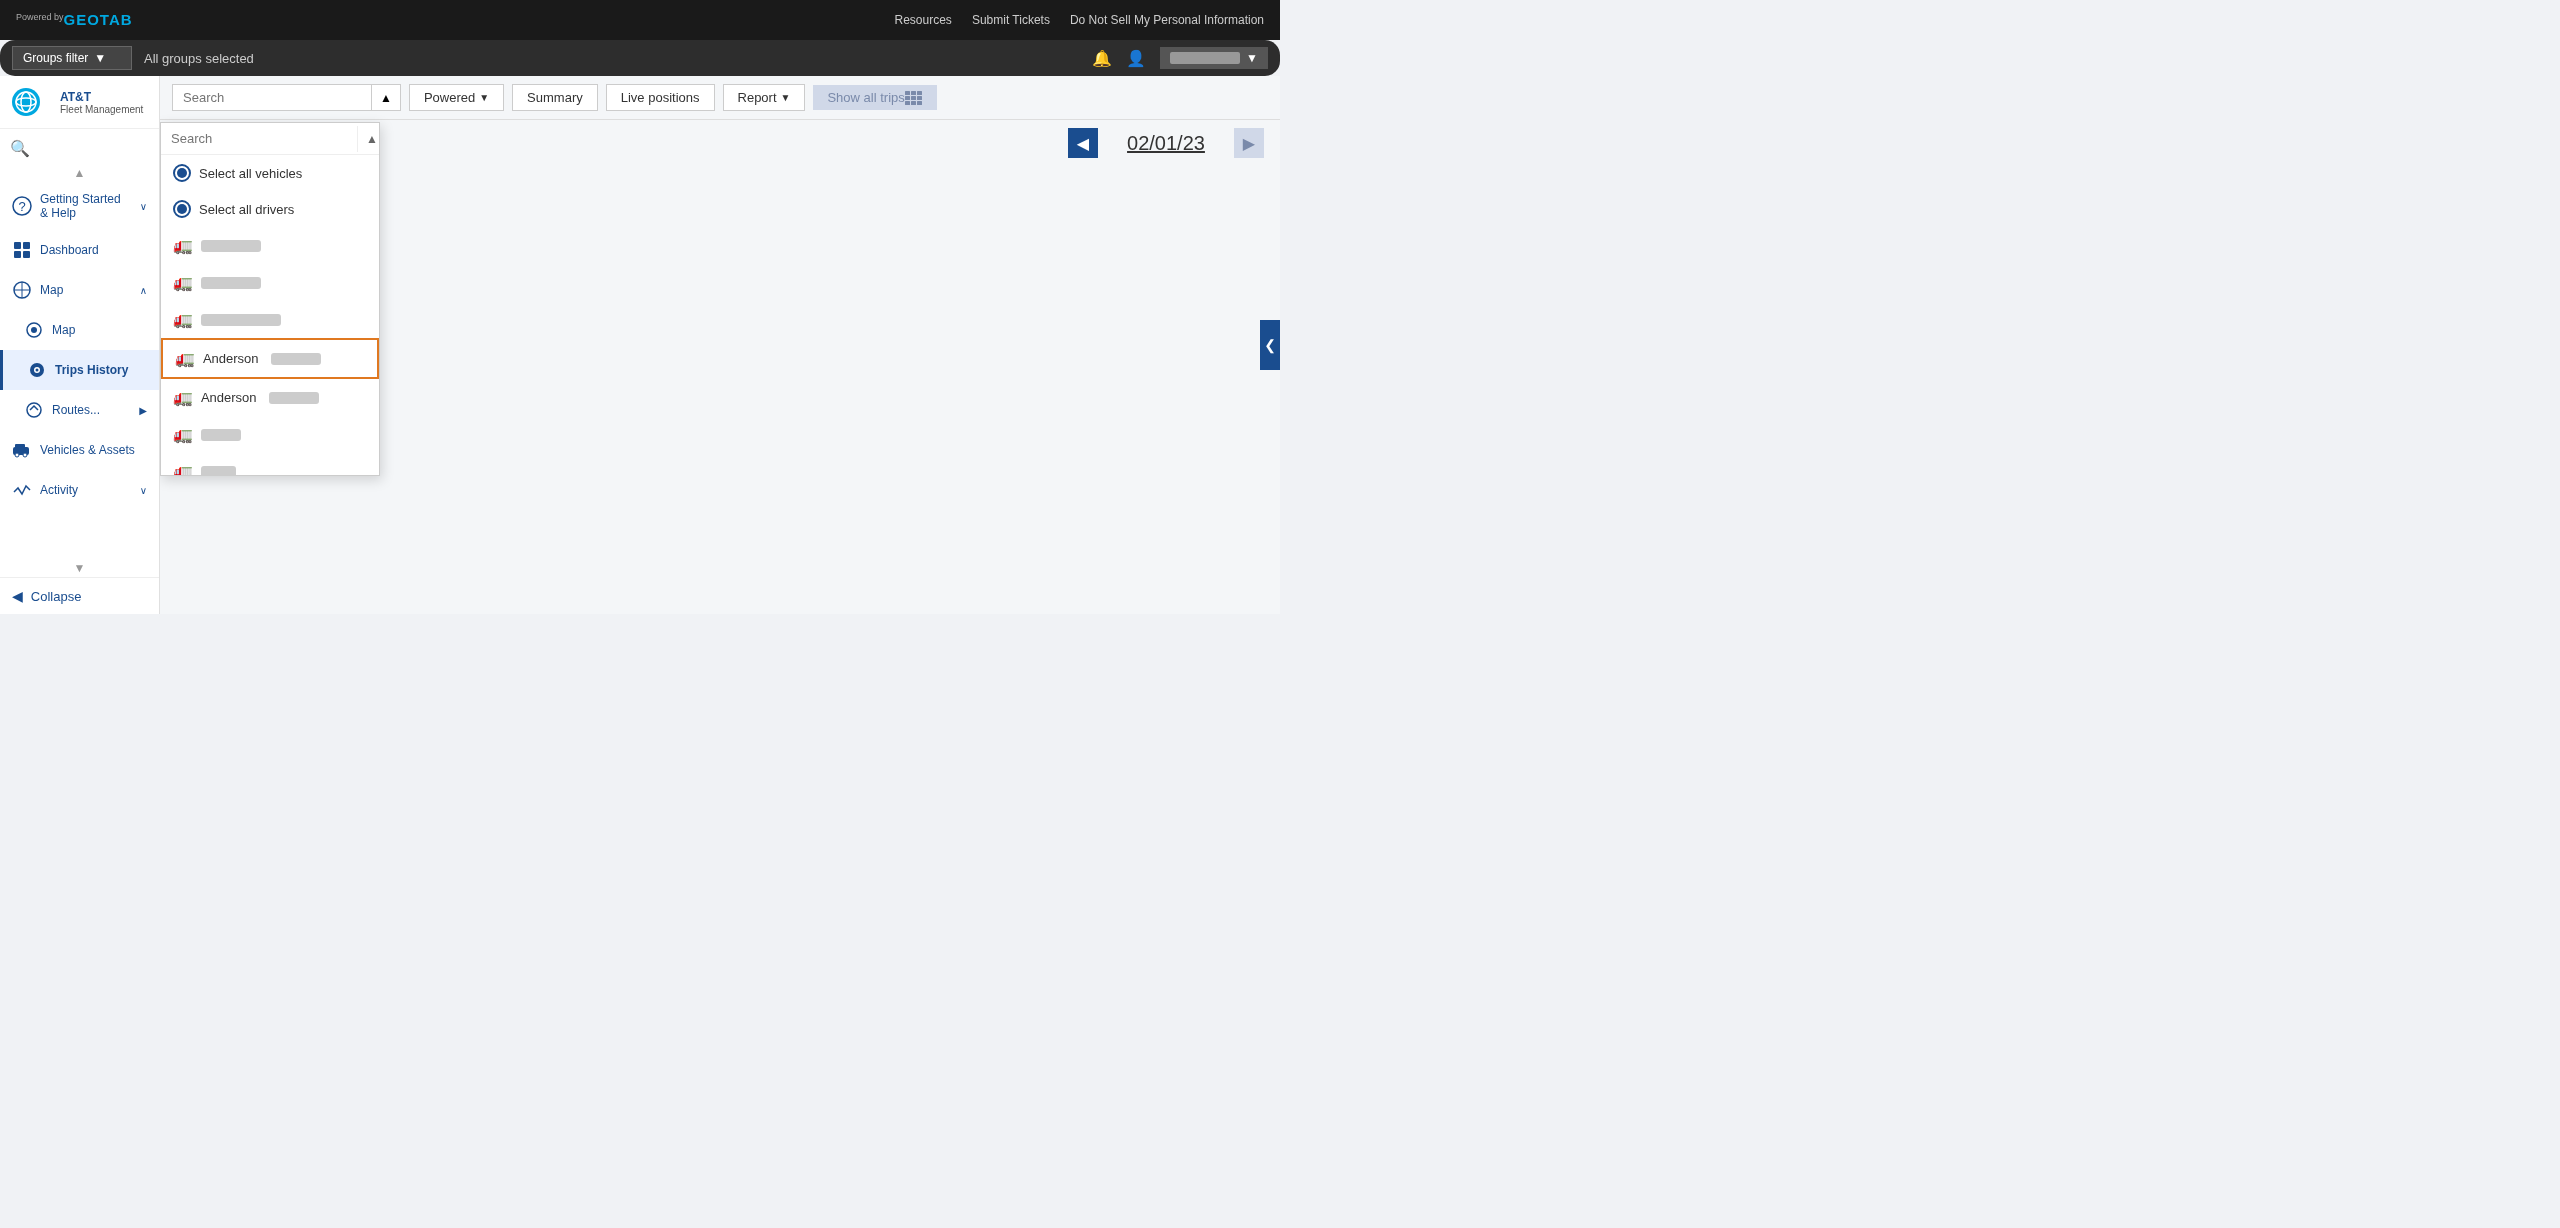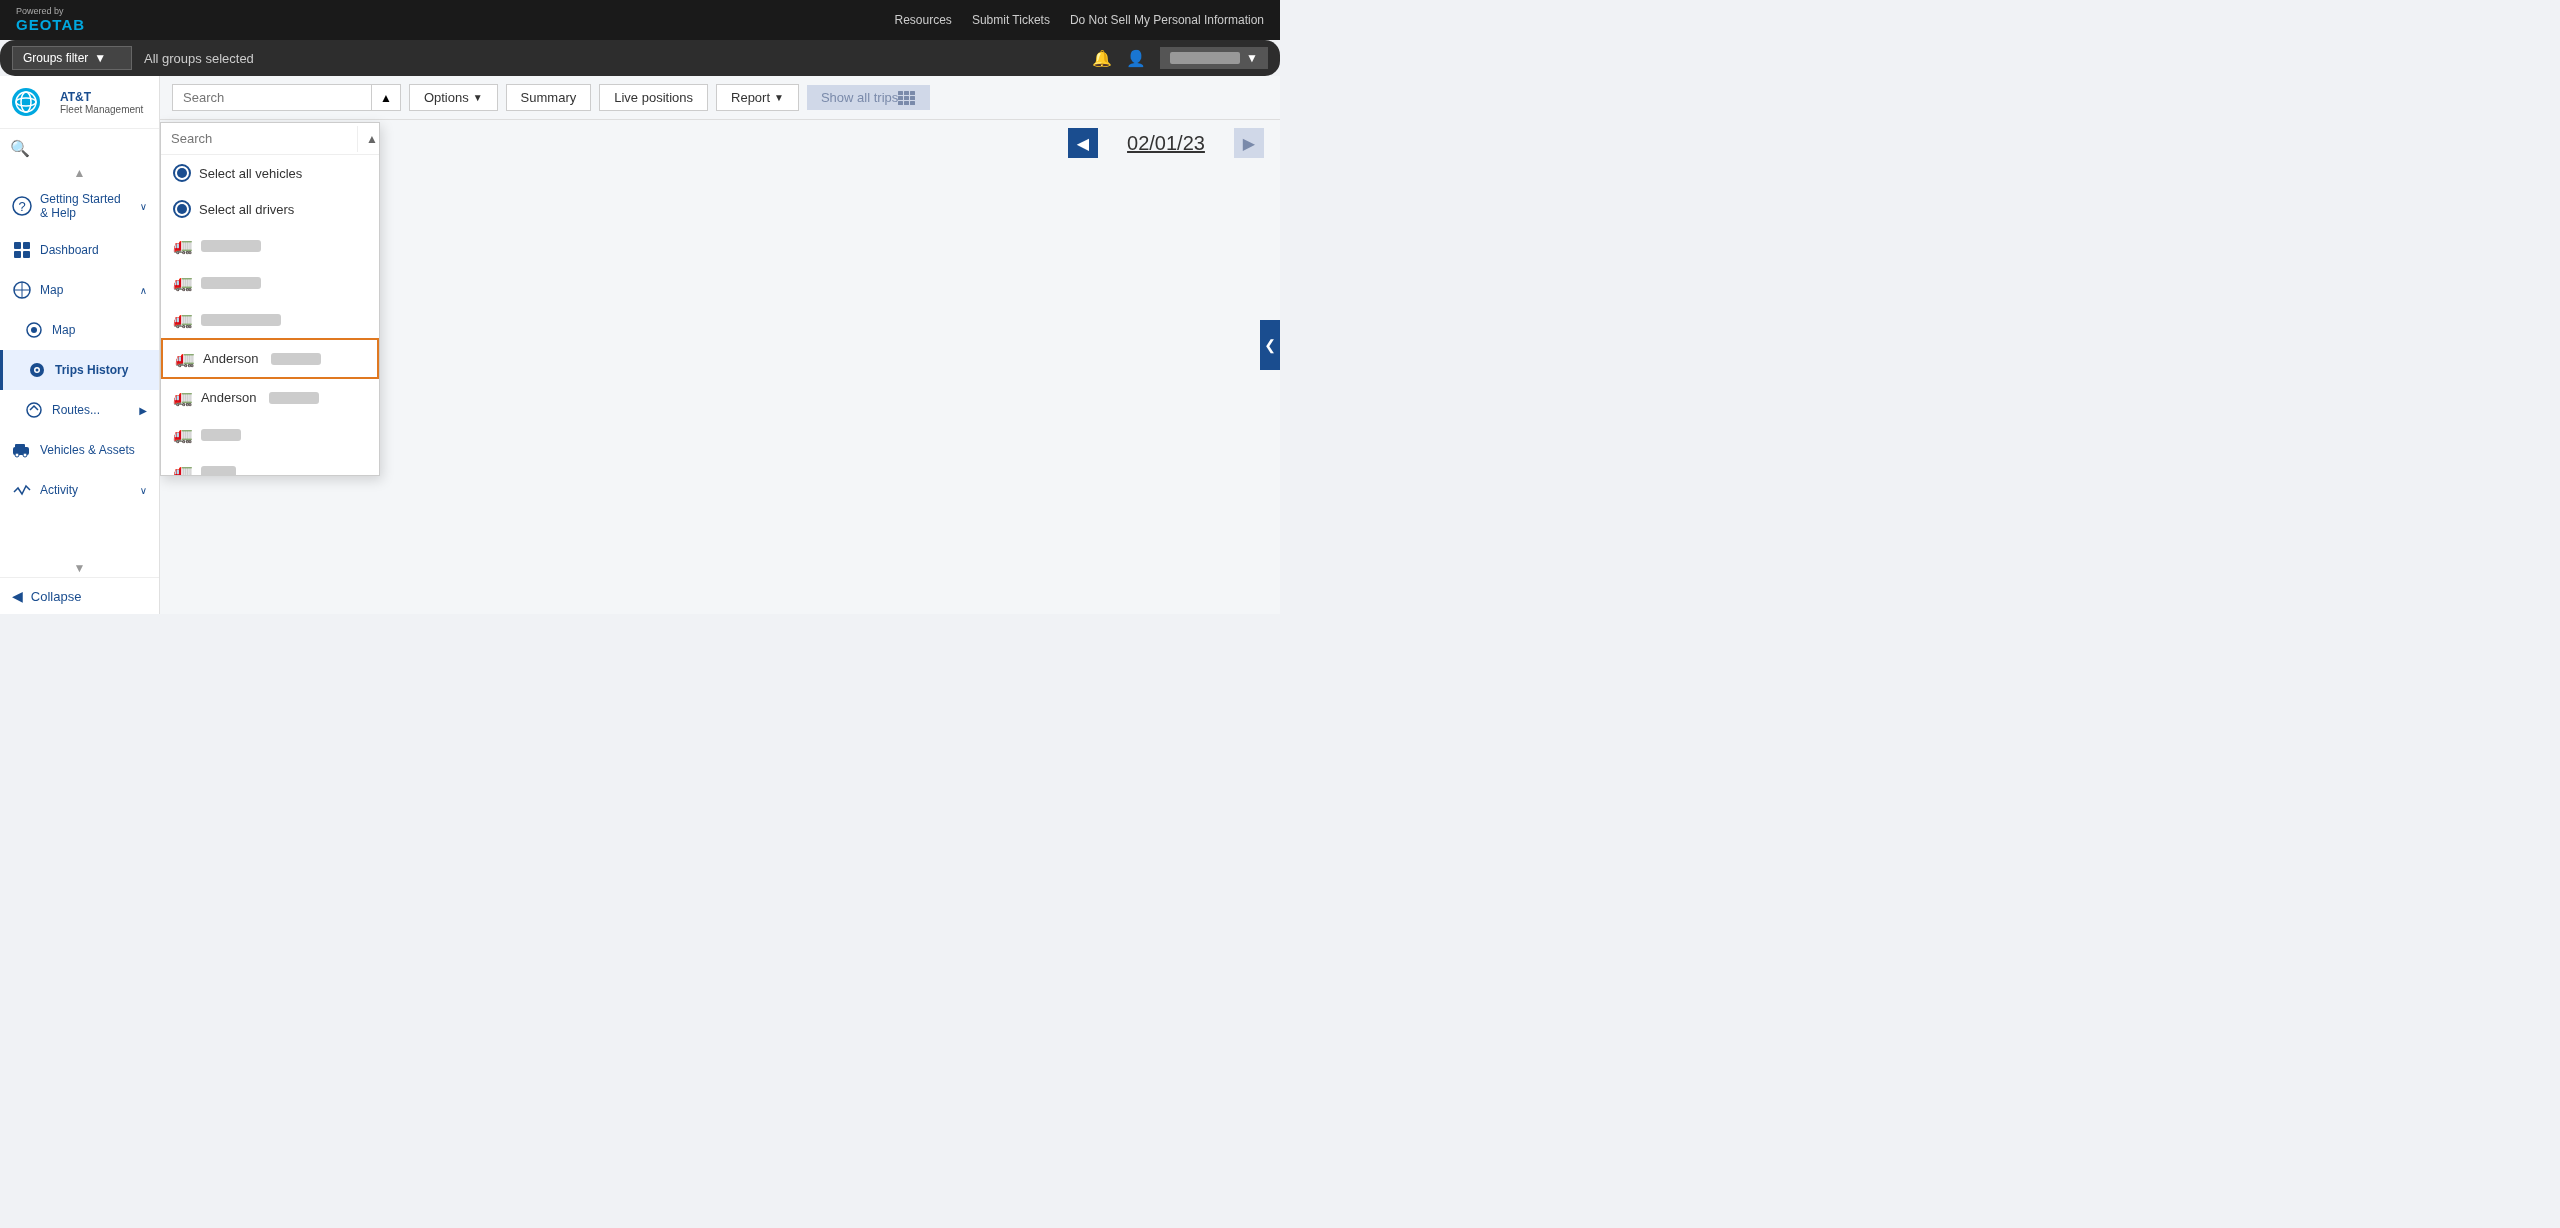--- a/index.html
+++ b/index.html
@@ -356,21 +356,21 @@
       cursor: pointer;
       font-size: 12px;
     }
   </style>
 </head>
 <body>
 
 <div class="top-navbar">
   <div class="top-navbar-left">
     <div class="top-navbar-logo">
-      <div style="display:flex;flex-direction:column;line-height:1.1">
+      <div style="display:flex;flex-direction:row;line-height:1.1">
         <span class="powered-by">Powered by</span>
         <span style="color:#00a8e0;font-weight:bold;font-size:15px;letter-spacing:1px">GEOTAB</span>
       </div>
     </div>
   </div>
   <div class="top-navbar-right">
     <span class="top-nav-link">Resources</span>
     <span class="top-nav-link">Submit Tickets</span>
     <span class="top-nav-link">Do Not Sell My Personal Information</span>
   </div>
@@ -518,21 +518,21 @@
   </div>
 
   <div class="content-area">
 
     <div class="toolbar">
       <div class="toolbar-search-wrapper">
         <input class="toolbar-search" type="text" value="" placeholder="Search" style="">
         <button class="toolbar-search-btn">▲</button>
       </div>
       <button class="toolbar-btn">
-        <span>Options</span>
+        <span>Powered</span>
         <span class="caret">▼</span>
       </button>
       <button class="toolbar-btn">
         <span>Summary</span>
       </button>
       <button class="toolbar-btn">
         <span>Live positions</span>
       </button>
       <button class="toolbar-btn">
         <span>Report</span>

